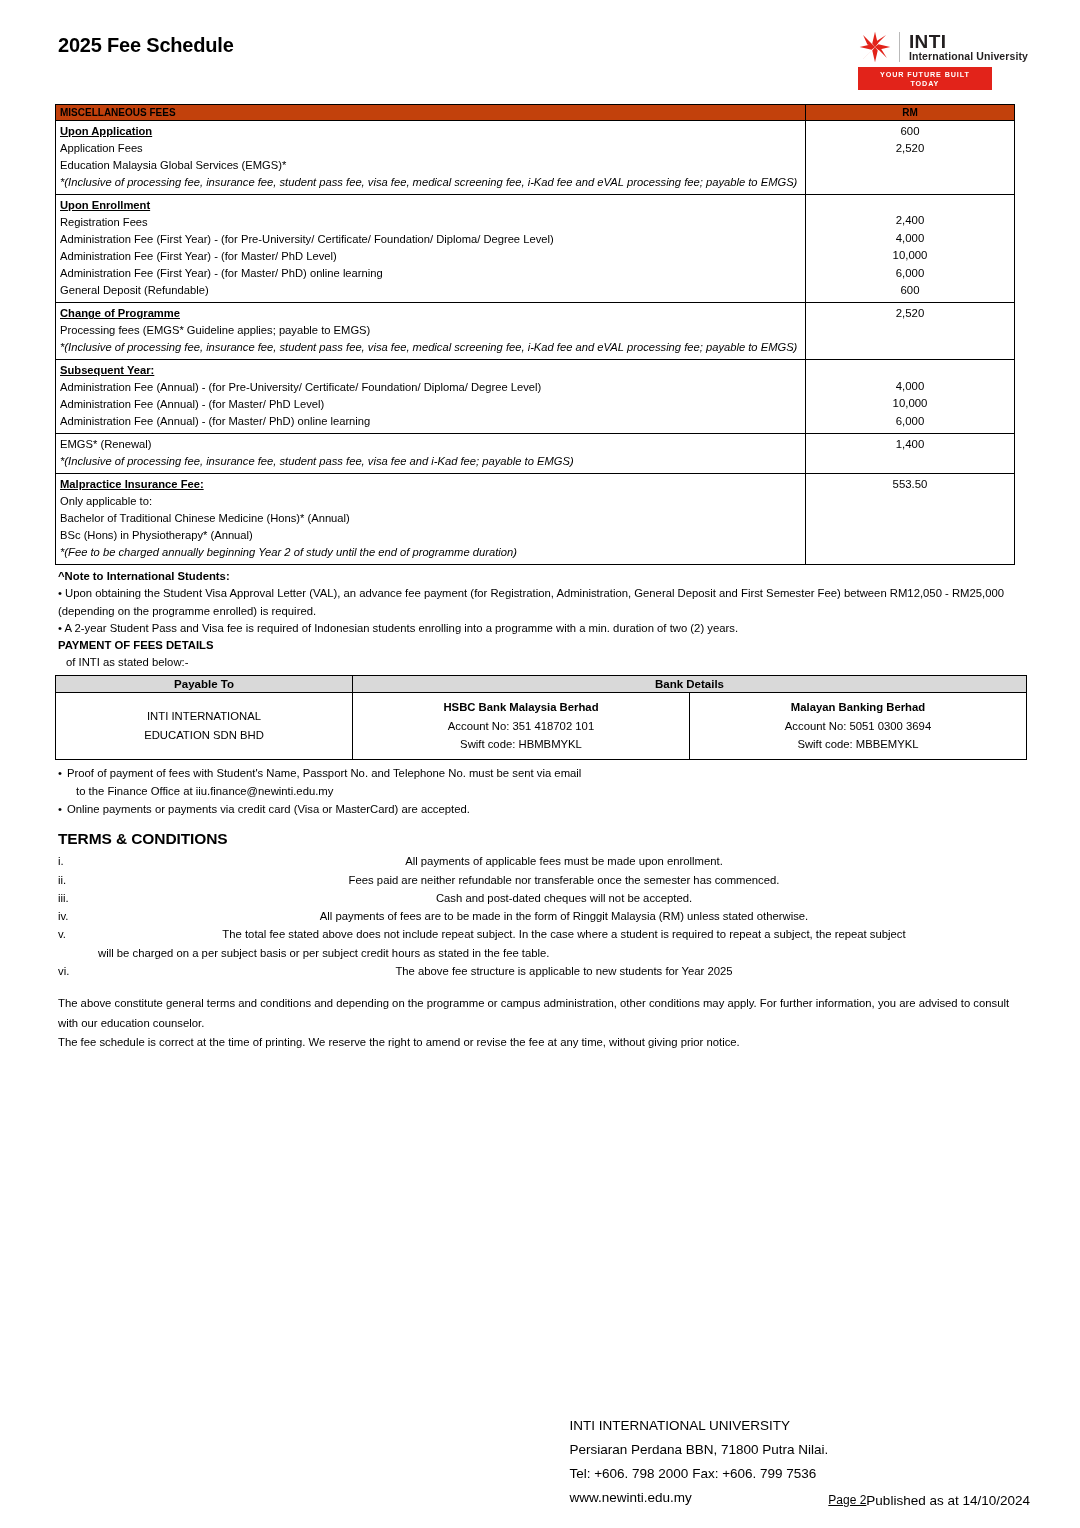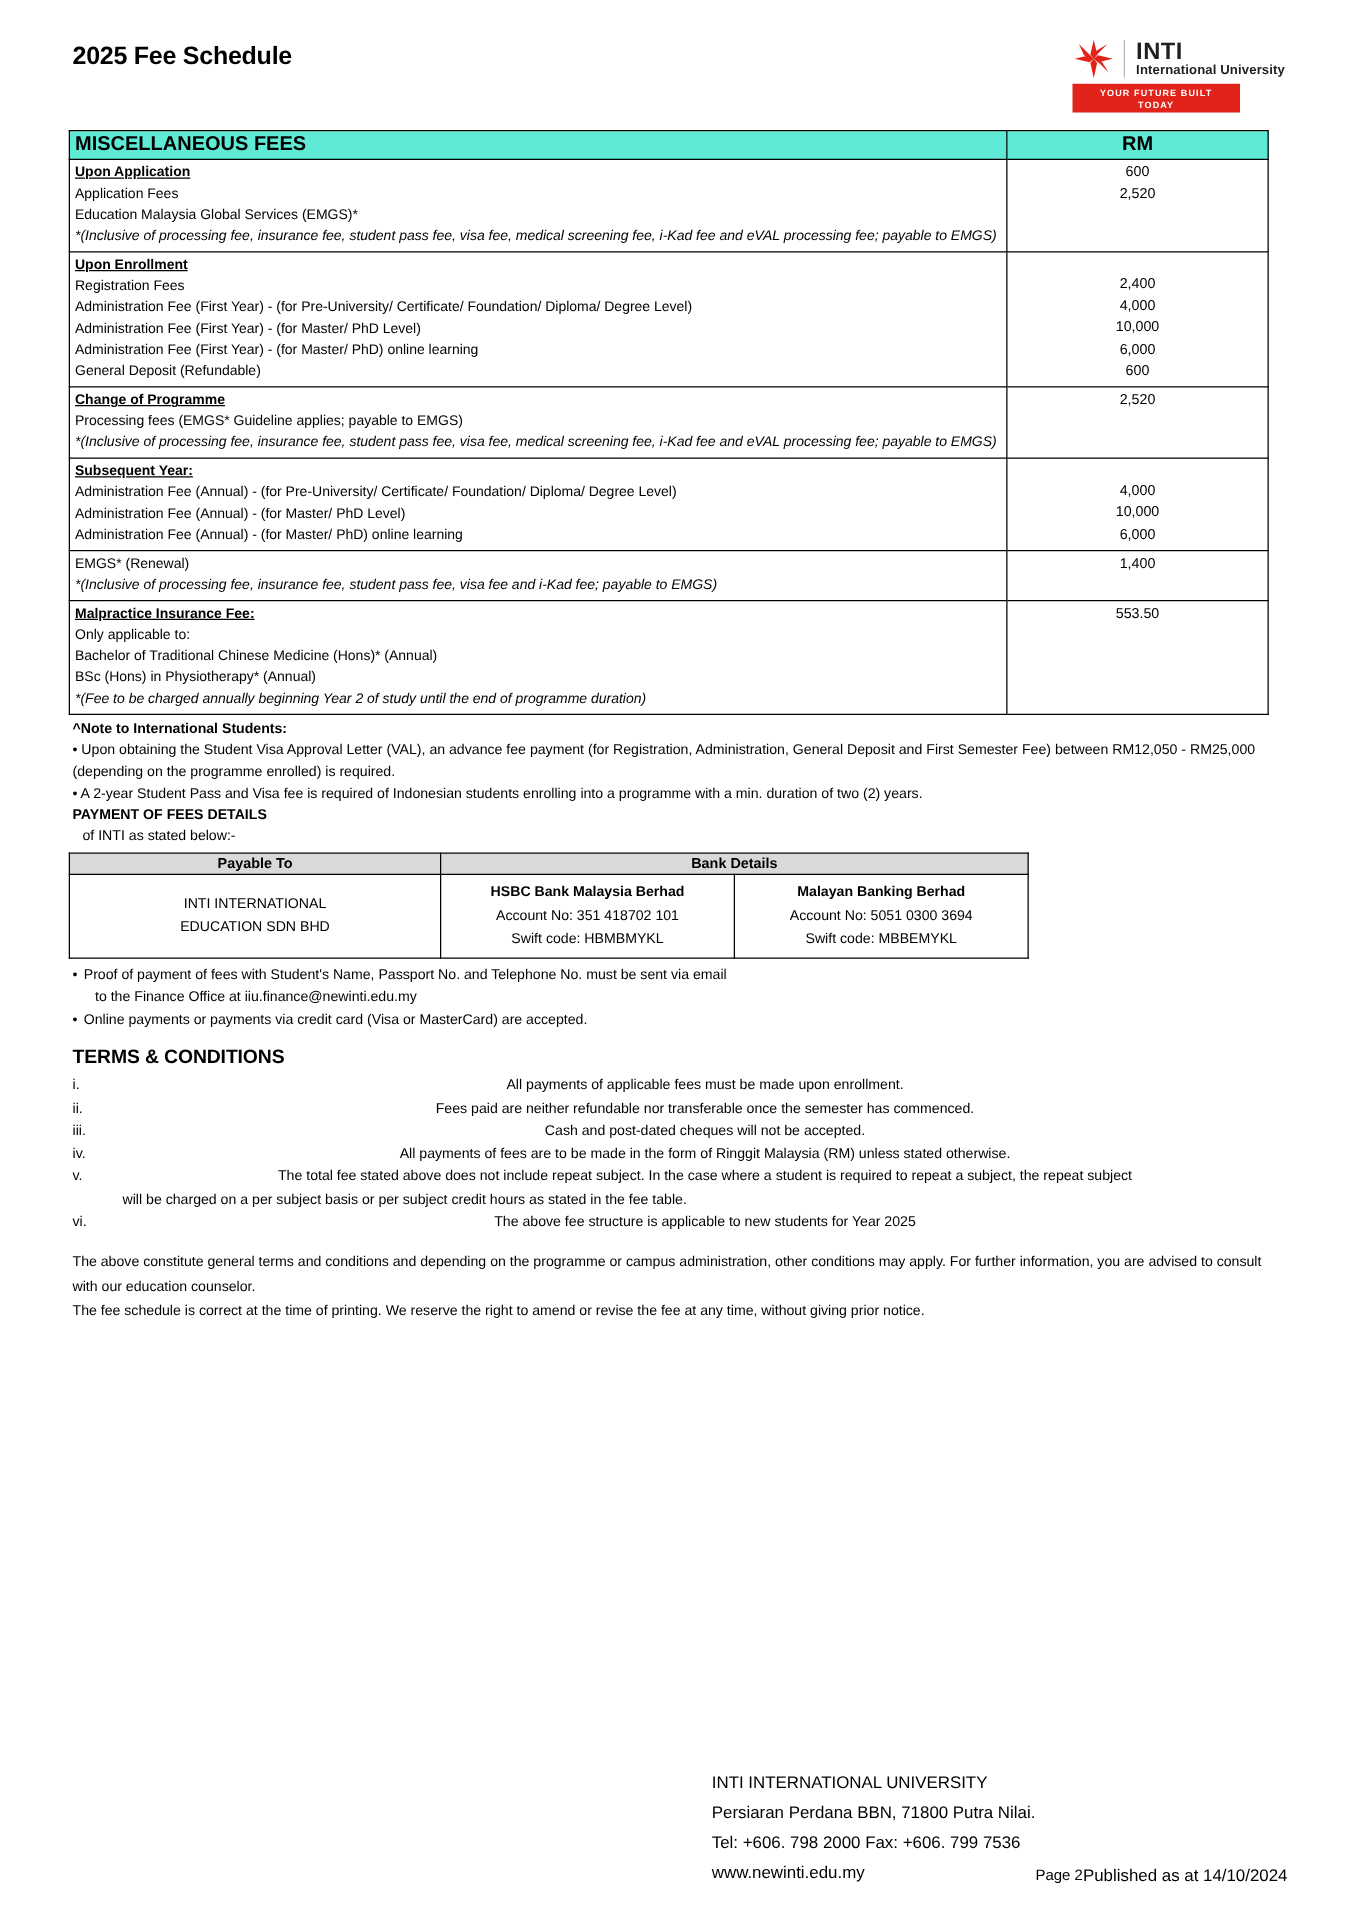--- a/index.html
+++ b/index.html
@@ -99,22 +99,22 @@
     border-collapse: collapse;
     table-layout: fixed;
     font-size: 11.2px;
   }
   table.fee td, table.fee th {
     border: 1.3px solid #000000;
     vertical-align: top;
     padding: 2px 4px 3px 4px;
   }
   table.fee thead th {
-    background: #5eead4;
-    font-size: 16px;
+    background: #c2410c;
+    font-size: 10px;
     font-weight: bold;
     padding: 2px 4px;
   }
   th.col-desc { text-align: left; }
   th.col-rm   { text-align: center; width: 200px; }
   td.rm {
     text-align: center;
     width: 200px;
     vertical-align: middle;
     font-size: 11.4px;
@@ -143,21 +143,21 @@
   .notes .bold { font-weight: bold; }
   .note-head { font-weight: bold; }
   .indent-1 { padding-left: 8px; }
 
   
   .bank-wrap {
     padding: 4px 50px 0 55px;
     box-sizing: border-box;
   }
   table.bank {
-    width: 768px;
+    width: 972px;
     border-collapse: collapse;
     table-layout: fixed;
     font-size: 11.3px;
   }
   table.bank td, table.bank th {
     border: 1.3px solid #000000;
     text-align: center;
     padding: 2px 4px;
   }
   table.bank th {
@@ -219,20 +219,21 @@
     align-items: flex-end;
     justify-content: flex-end;
   }
   .foot-left {
     font-size: 13.5px;
     line-height: 1.78;
   }
   .foot-center {
     font-size: 12px;
     padding-bottom: 3px;
+    text-decoration: underline;
   }
   .foot-right {
     font-size: 13.5px;
     padding-bottom: 2px;
   }
 </style>
 </head>
 <body>
 
 <div class="page">

